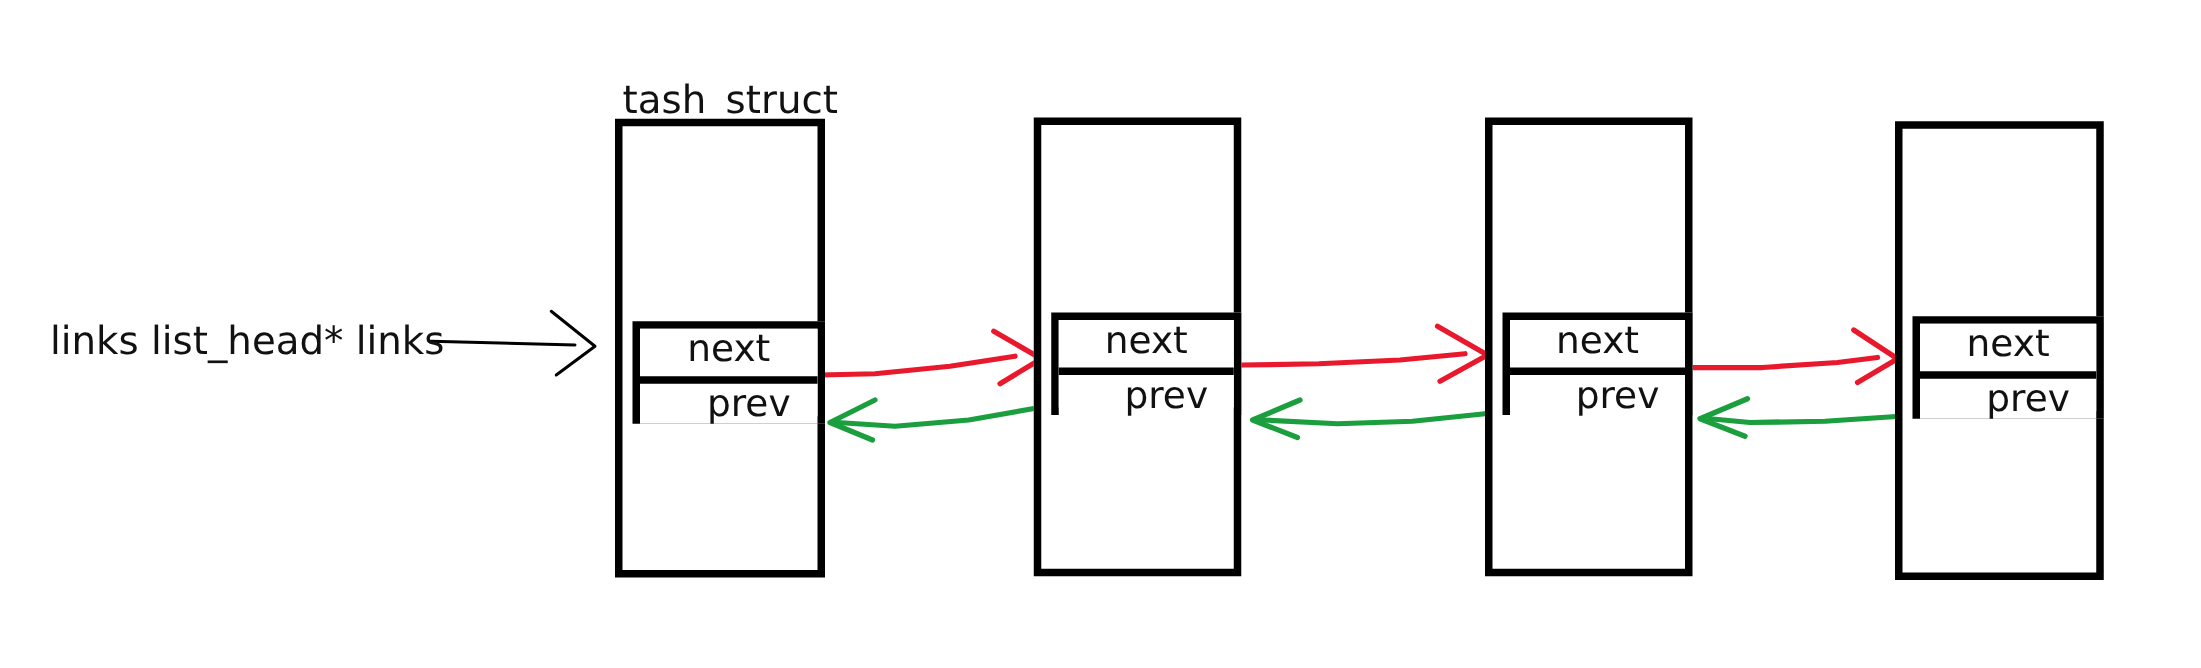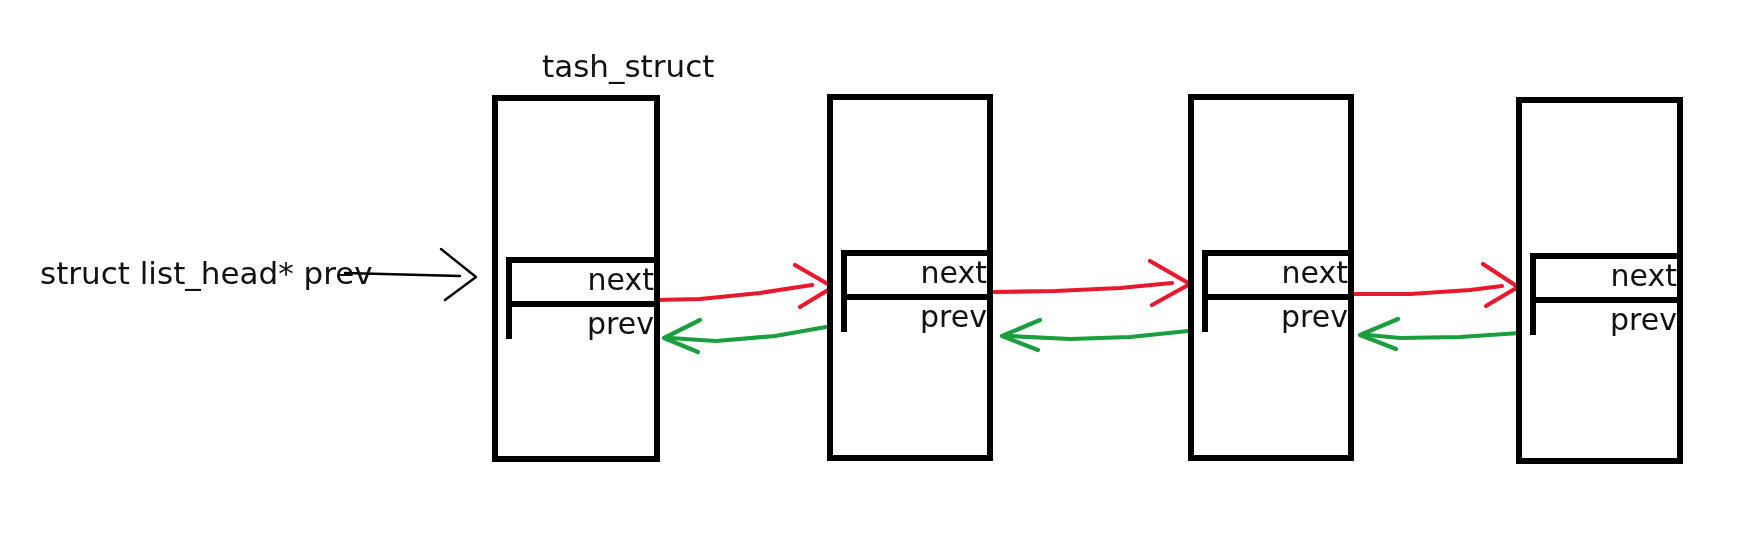--- a/index.html
+++ b/index.html
@@ -33,21 +33,21 @@
   .inner-struct {
     position: absolute;
     box-sizing: border-box;
     border: 6px solid #000000;
     background: #ffffff;
   }
   .field-cell {
     box-sizing: border-box;
     height: 38px;
     line-height: 34px;
-    text-align: right;
+    text-align: center;
     font-size: 30px;
     color: #111111;
     background: #ffffff;
     white-space: nowrap;
   }
   .field-cell.divider {
     border-top: 6px solid #000000;
     padding-left: 32px;
   }
   .struct-title {
@@ -99,23 +99,23 @@
       <path d="M 1188 331 L 1130 337 L 1070 339 L 1010 336" fill="none" stroke="#1a9e3e" stroke-width="4.2" stroke-linecap="round" stroke-linejoin="round"></path>
       <path d="M 1040 320 L 1002 336 L 1038 350" fill="none" stroke="#1a9e3e" stroke-width="4.2" stroke-linecap="round" stroke-linejoin="round"></path>
     </g>
 
     <g>
       <path d="M 1520 333 L 1460 337 L 1400 338 L 1368 335" fill="none" stroke="#1a9e3e" stroke-width="4.2" stroke-linecap="round" stroke-linejoin="round"></path>
       <path d="M 1398 319 L 1360 335 L 1396 349" fill="none" stroke="#1a9e3e" stroke-width="4.2" stroke-linecap="round" stroke-linejoin="round"></path>
     </g>
   </svg>
 
-  <div class="side-label" style="left:40px; top:255px;">struct list_head* prev</div>
+  <div class="side-label" style="left:40px; top:255px;">links list_head* links</div>
 
-  <div class="struct-title" style="left:498px; top:48px;margin-left:44px;">tash_struct</div>
+  <div class="struct-title" style="left:498px; top:62px;">tash_struct</div>
 
   <div class="node-box" style="left:492px; top:95px; width:168px; height:367px;">
     <div class="inner-struct" style="left:8px; top:156px; width:154px; height:82px;">
       <div class="field-cell">next</div>
       <div class="field-cell divider">prev</div>
     </div>
   </div>
 
   <div class="node-box" style="left:827px; top:94px; width:166px; height:367px;">
     <div class="inner-struct" style="left:8px; top:150px; width:152px; height:82px;">

